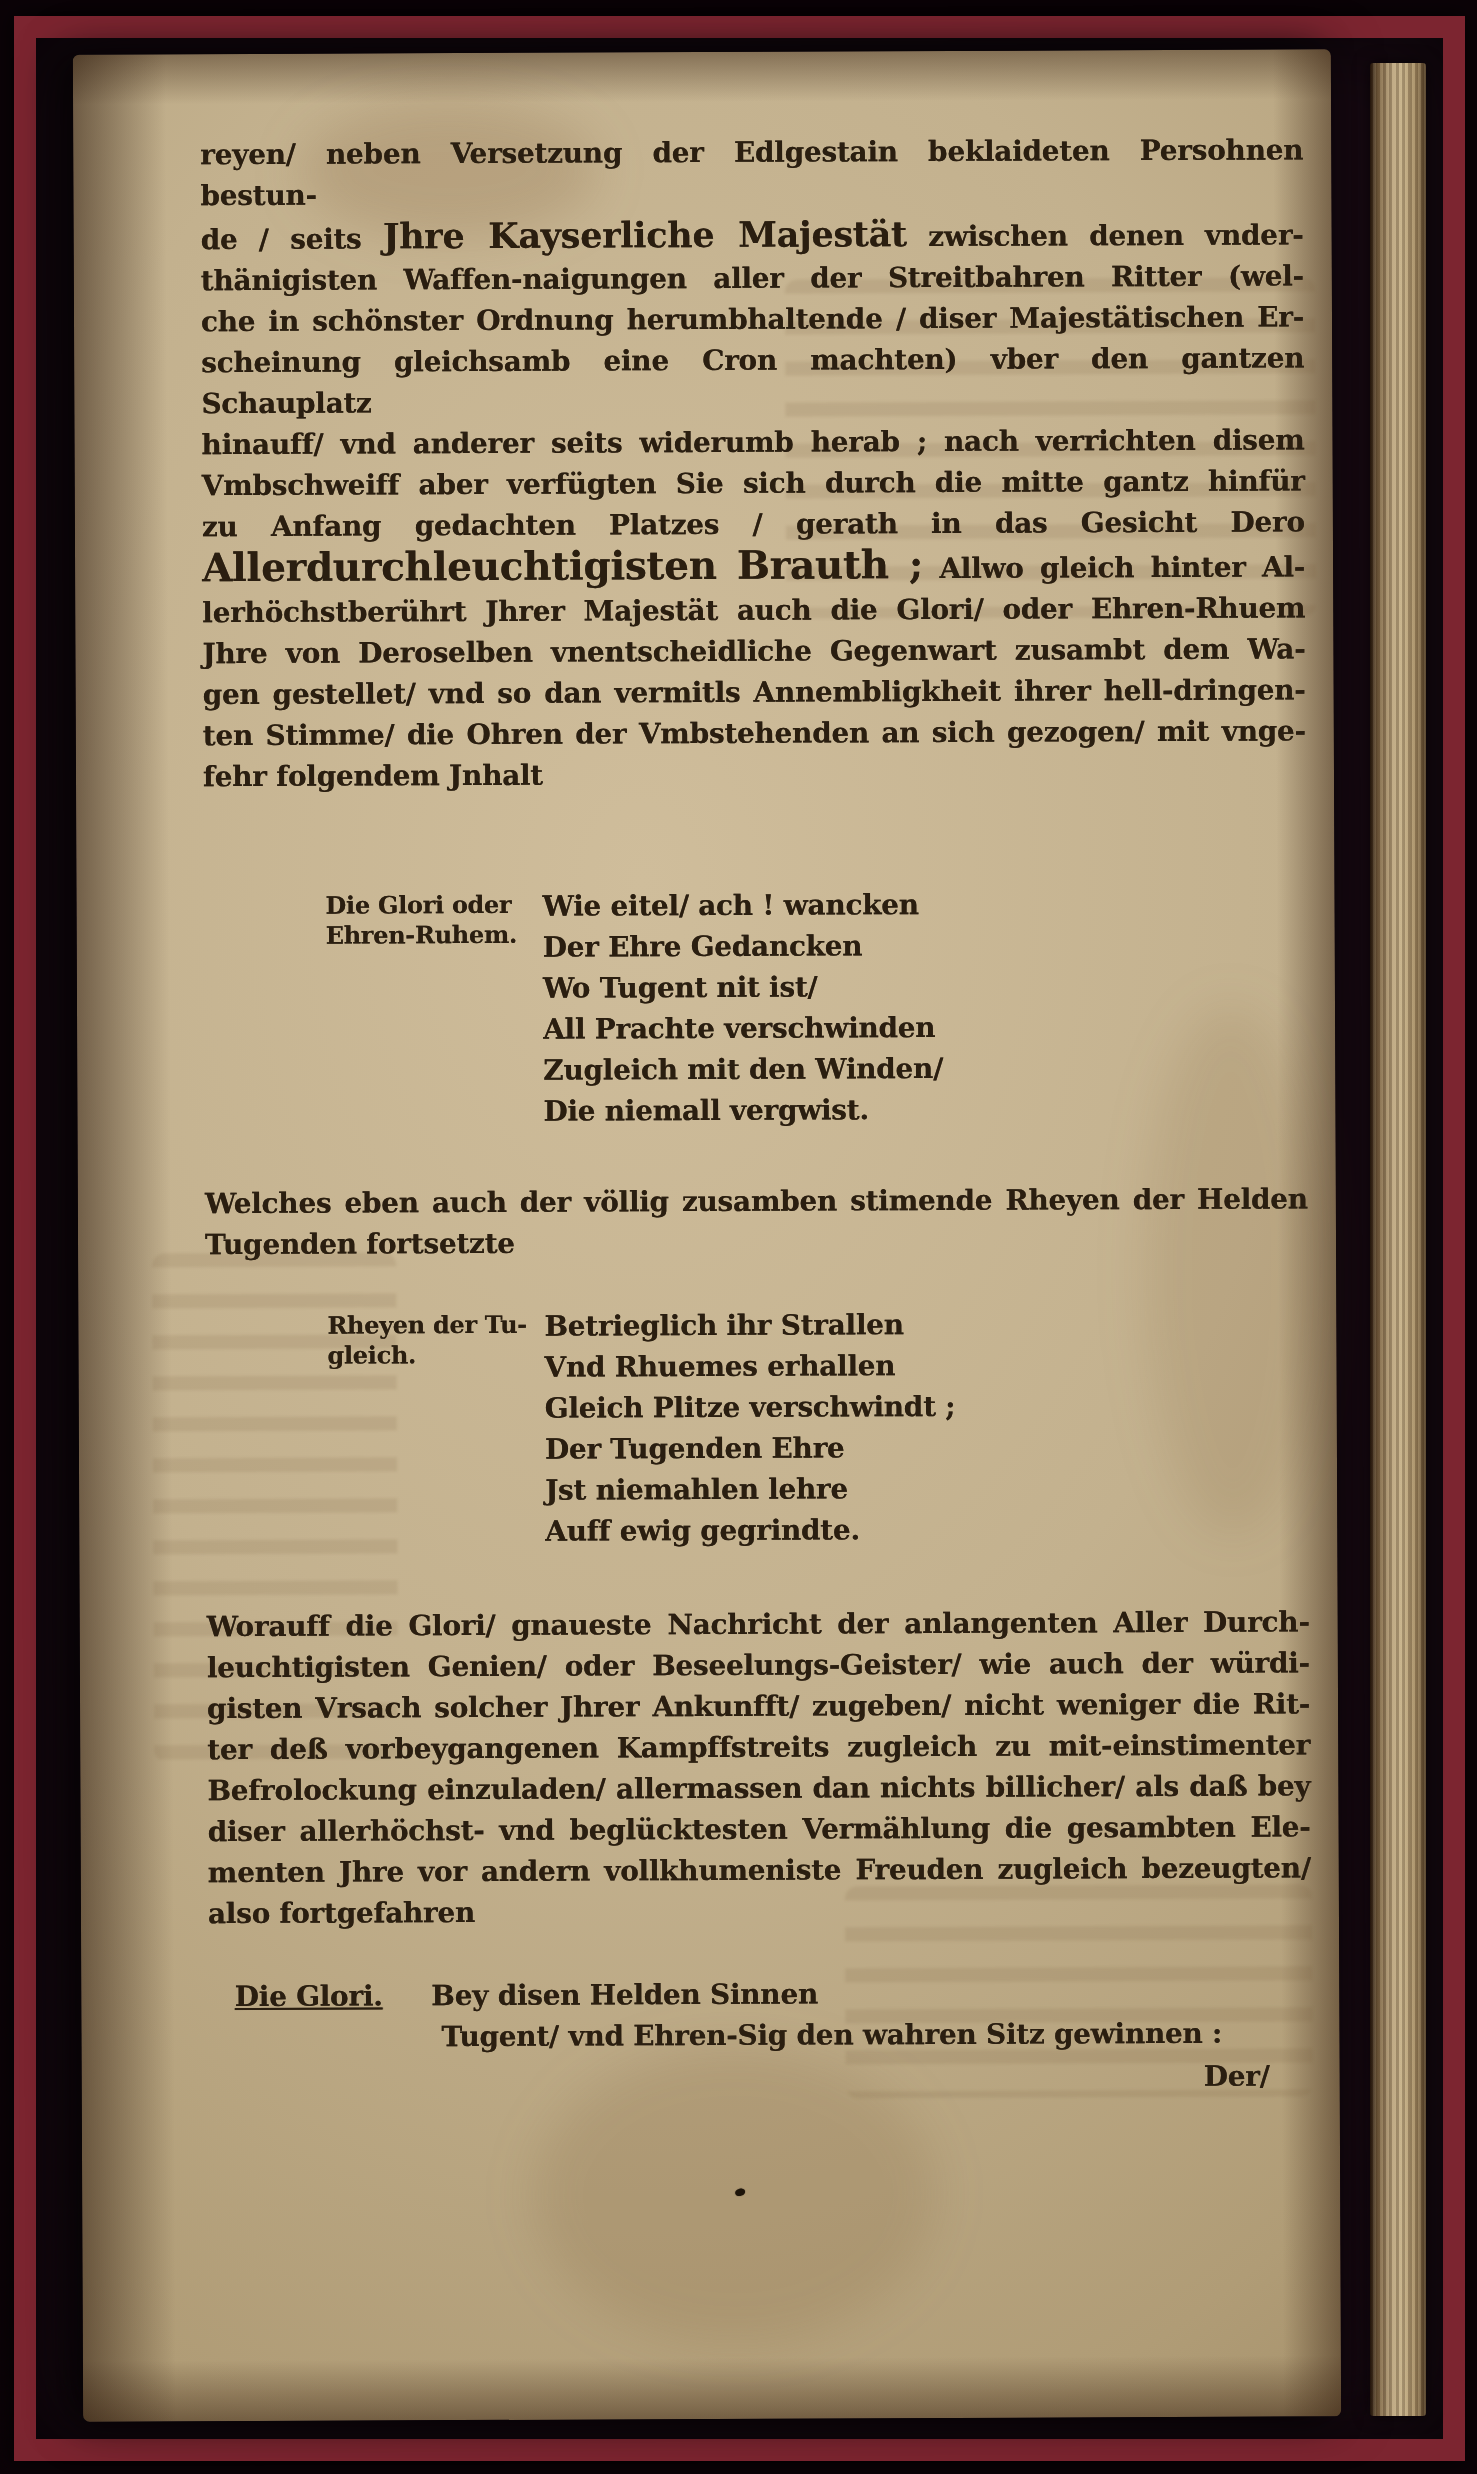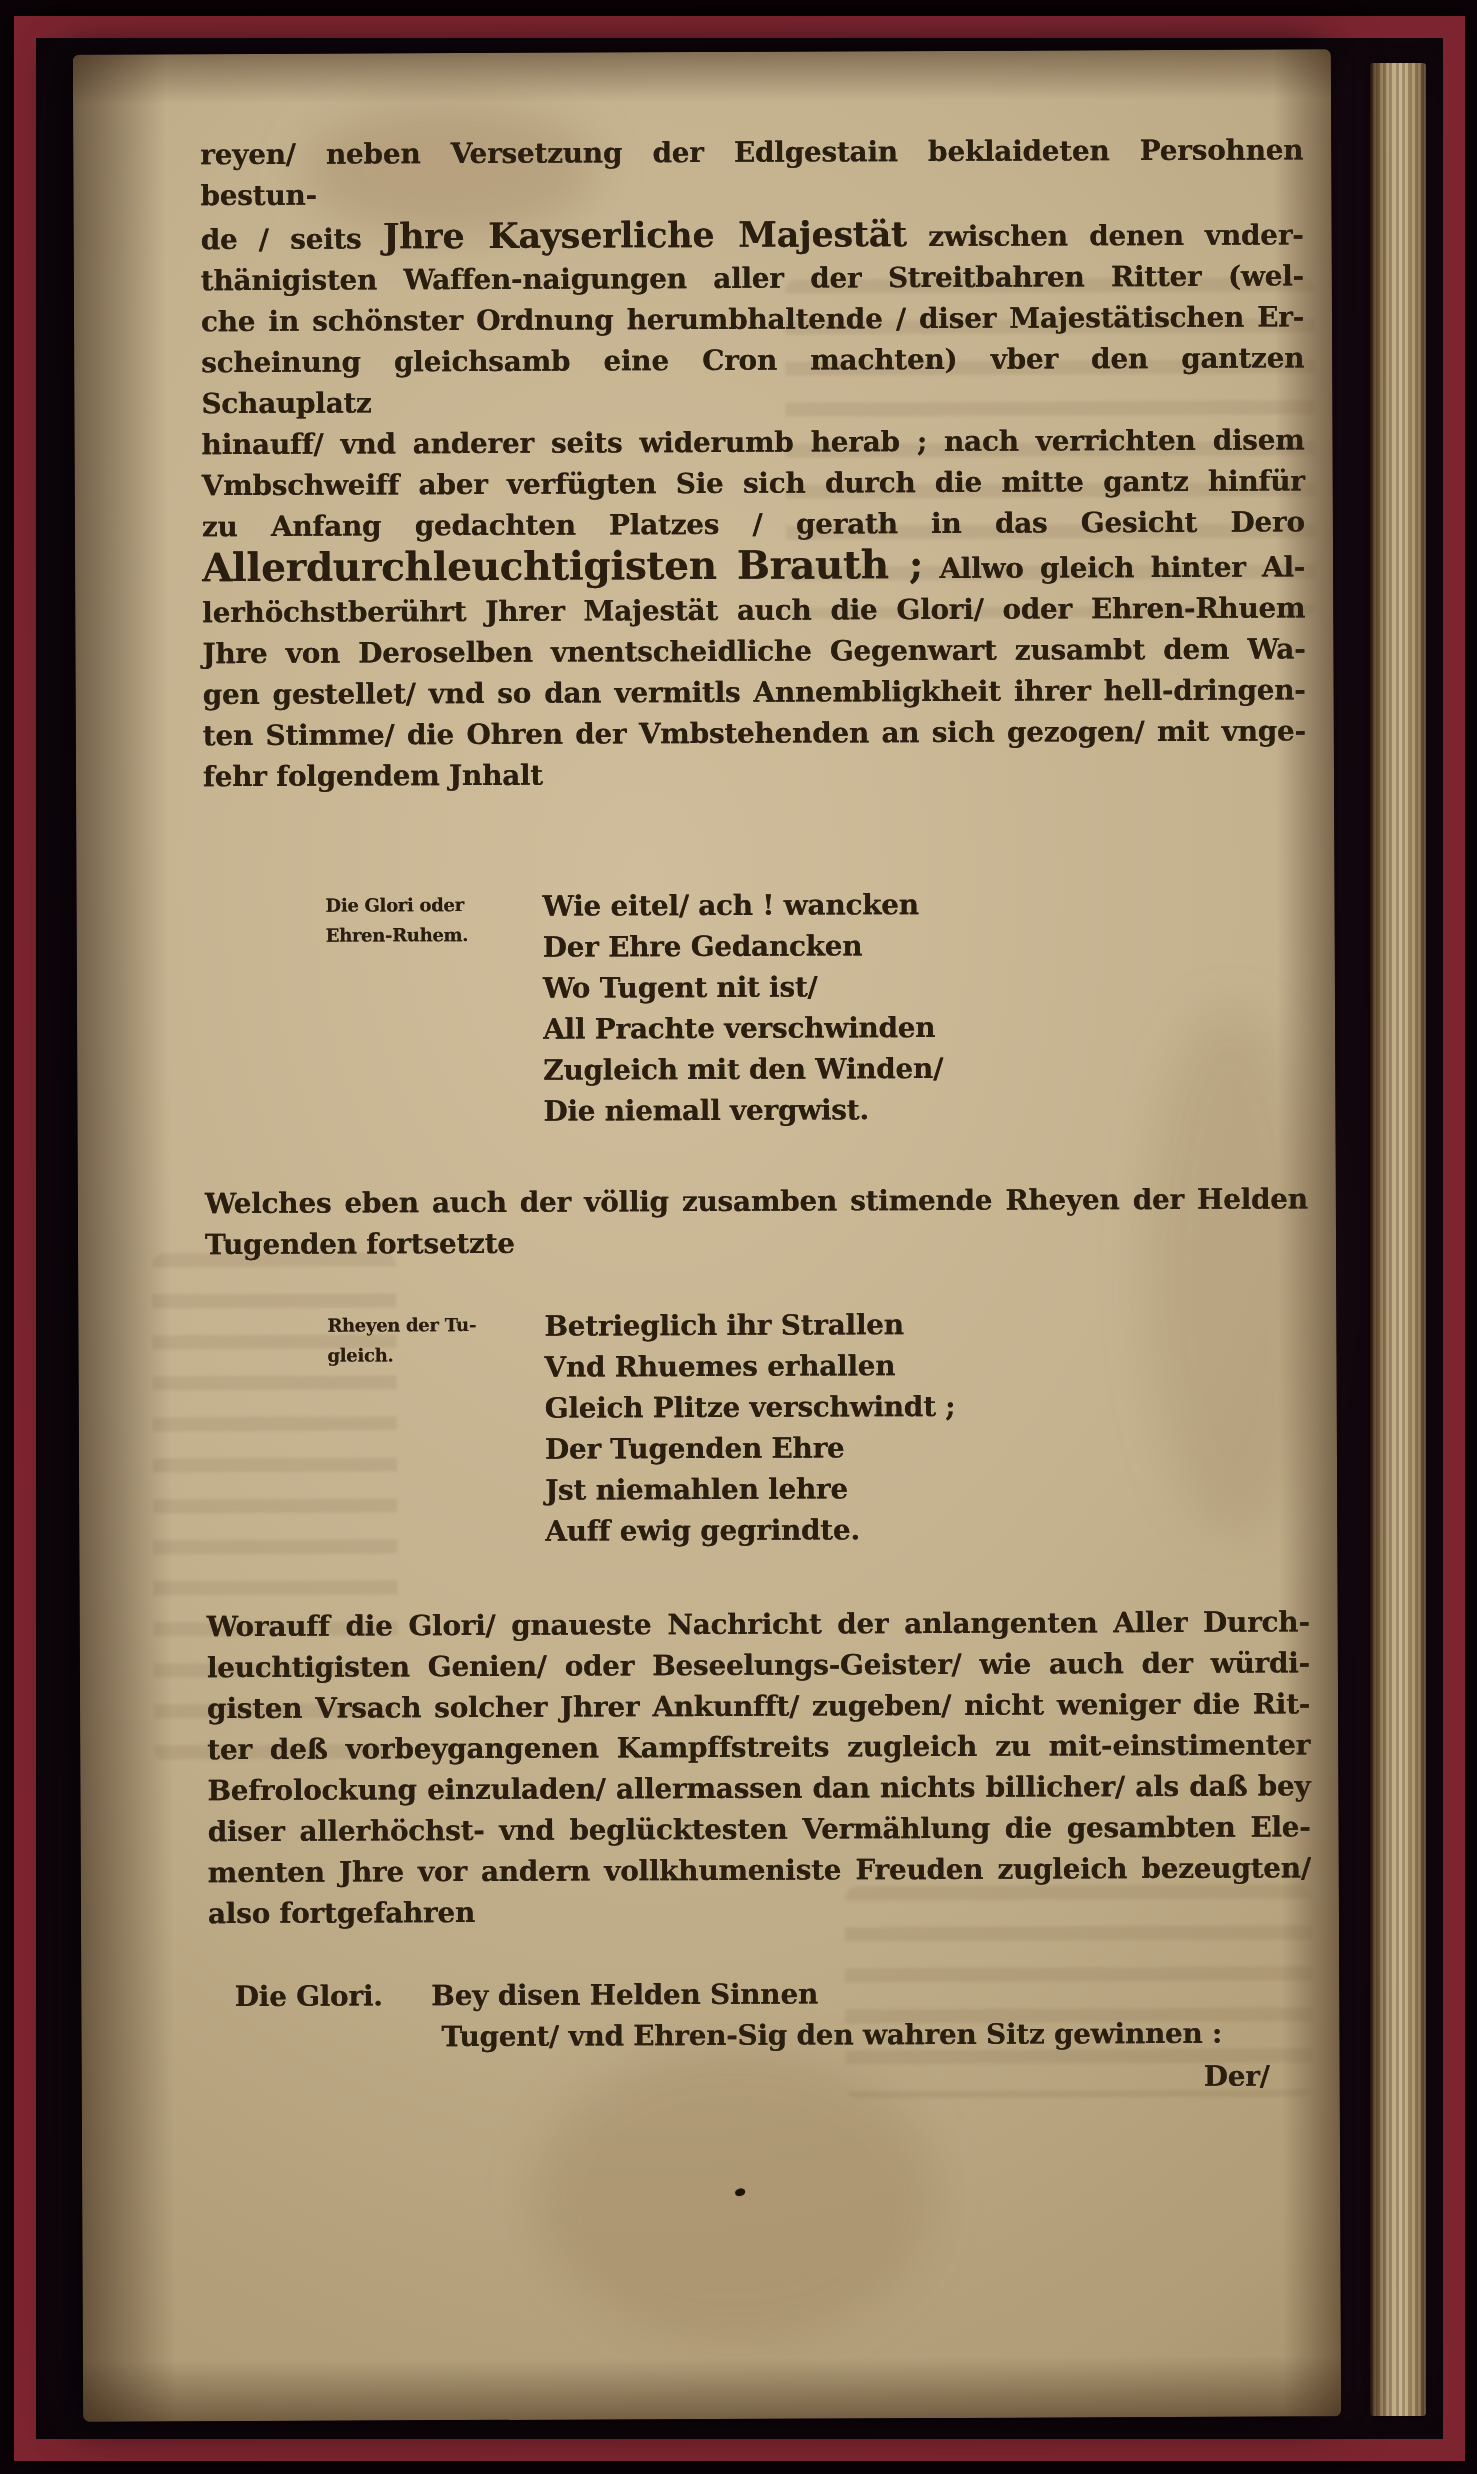--- a/index.html
+++ b/index.html
@@ -61,27 +61,27 @@
     position:absolute;left:127px;top:80px;width:1103px;
     color:#2a1e10;font-size:28px;line-height:41px;font-weight:700;
     letter-spacing:-0.3px;
     text-shadow:0 0 0.6px rgba(42,30,16,.75);
   }
   .jline{text-align:justify;text-align-last:justify;}
   .jline.end{text-align-last:left;}
   .emphA{font-size:35px;}
   .emphB{font-size:39px;}
   .stanza{position:relative;margin-top:90px;}
-  .stanza .slabel{position:absolute;left:122px;top:4.2px;width:212px;font-size:18px;line-height:30px;}
+  .stanza .slabel{position:absolute;left:122px;top:4.2px;width:212px;font-size:24px;line-height:30px;}
   .stanza .sverse{margin-left:339px;}
   .s2{margin-top:42px;}
   .between{margin-top:50px;}
   .p2{margin-top:53px;}
   .finale{position:relative;margin-top:42px;}
-  .finale .flabel{position:absolute;left:26.5px;top:0;}
+  .finale .flabel{position:absolute;left:26.5px;top:0;text-decoration:underline;}
   .finale .f1{margin-left:223px;}
   .finale .f2{margin-left:233px;}
   .catchword{margin-top:2.1px;text-align:right;padding-right:42px;}
 </style>
 </head>
 <body>
 
 <div class="frame"></div>
 
 <div class="page-edge"></div>

